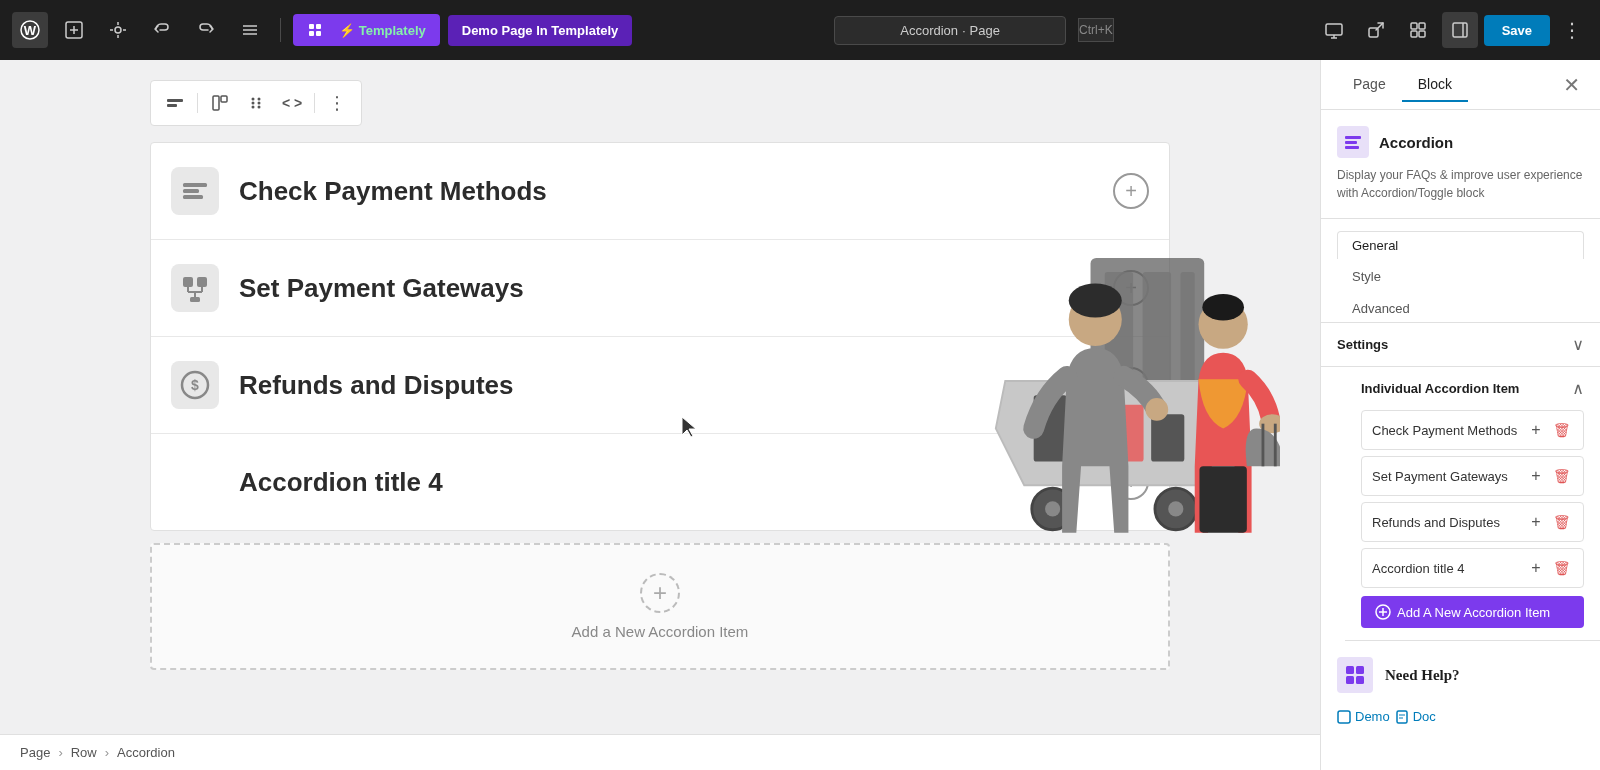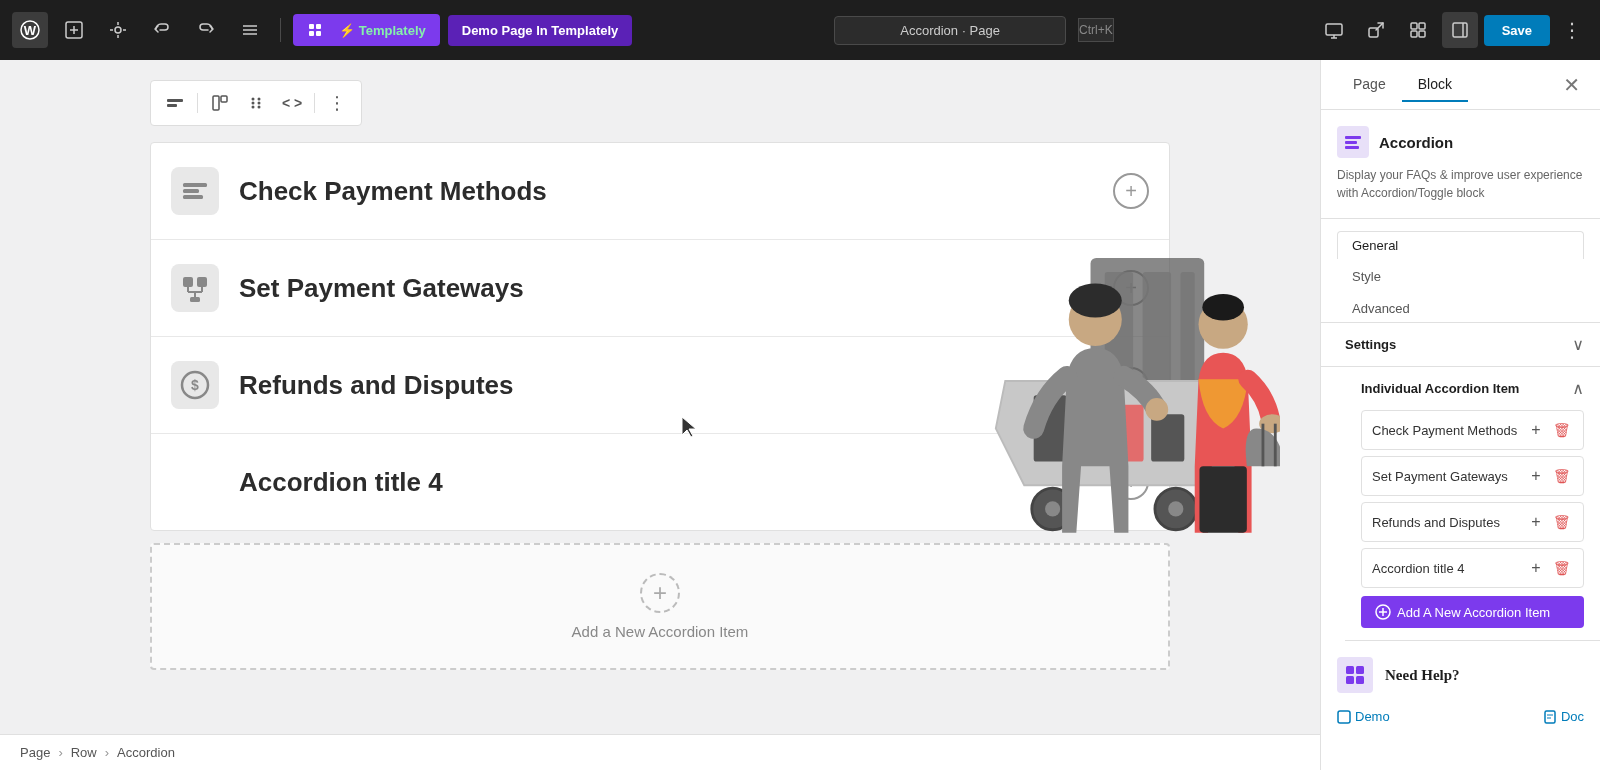--- a/index.html
+++ b/index.html
@@ -366,21 +366,20 @@
     .settings-section-header {
       display: flex;
       align-items: center;
       justify-content: space-between;
       cursor: pointer;
     }
     .settings-section-title {
       font-size: 13px;
       font-weight: 600;
       color: #1e1e1e;
-      margin-left: 8px;
     }
     .settings-section-chevron {
       font-size: 16px;
       color: #666;
     }
 
     
     .ind-accordion-section {
       padding: 12px 16px;
       border-bottom: 1px solid #e0e0e0;
@@ -472,22 +471,21 @@
     .need-help-text {
       font-size: 15px;
       font-weight: 600;
       color: #1e1e1e;
       font-family: Liberation Serif, serif;
     }
 
     .help-links {
       padding: 0 16px 16px;
       display: flex;
-      gap: 32px;
-      justify-content: space-between;
+      gap: 5px;
     }
     .help-link {
       font-size: 13px;
       color: #007cba;
       cursor: pointer;
       display: flex;
       align-items: center;
       gap: 4px;
     }
 

